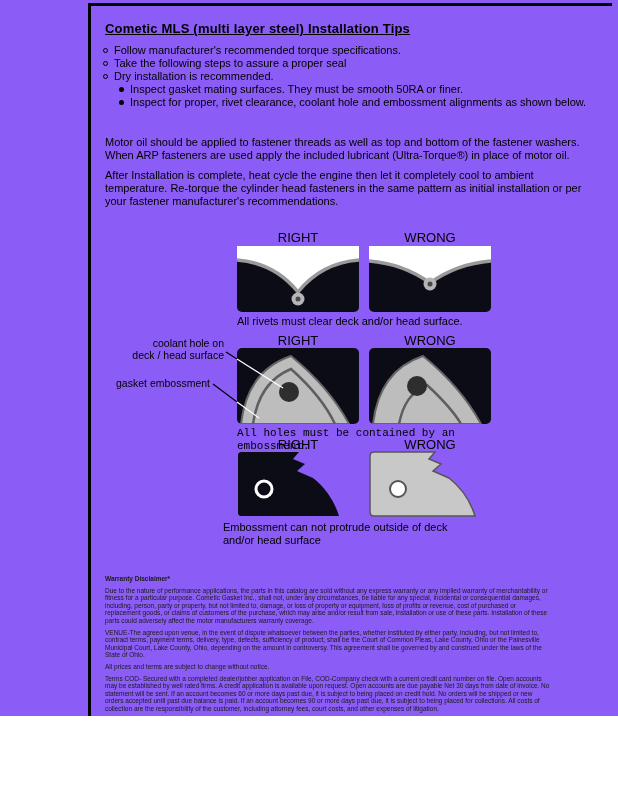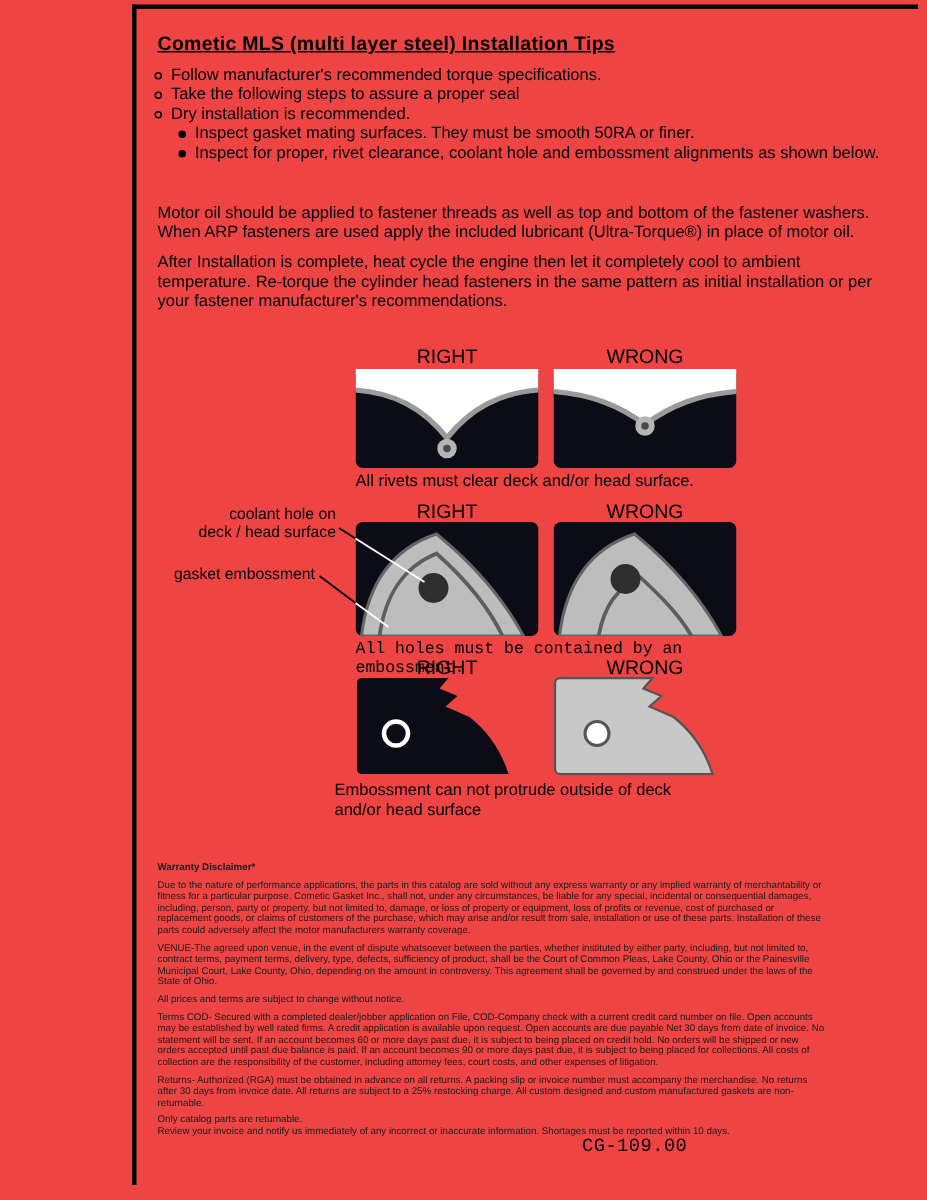--- a/index.html
+++ b/index.html
@@ -1,17 +1,17 @@
 <!DOCTYPE html>
 <html><head>
 <meta charset="utf-8">
 <style>
   * { margin:0; padding:0; box-sizing:border-box; }
   body { font-family:"Liberation Sans", sans-serif; background:#ffffff; color:#000; }
-  .page { position:relative; width:618px; height:800px; background:#ef4444; overflow:hidden; }
+  .page { position:relative; width:618px; height:716px; background:#8b5cf6; overflow:hidden; }
   .abs { position:absolute; }
   .rule { background:#000; }
   .title { font-size:13px; font-weight:bold; text-decoration:underline; letter-spacing:0.2px; }
   .body-text { font-size:11px; line-height:13px; }
   .b-row { display:flex; align-items:flex-start; font-size:11px; line-height:13px;text-align:center; }
   .b-row.sub { margin-left:16px; }
   .b-o { flex:0 0 auto; width:5px; height:5px; border:1px solid #000; border-radius:50%; margin:4px 6px 0 0; }
   .b-f { flex:0 0 auto; width:5px; height:5px; background:#000; border-radius:50%; margin:4px 6px 0 0; }
   .h2 { font-size:12px; font-weight:bold; }
   .dlabel { font-size:13px; text-align:center; width:122px; }

